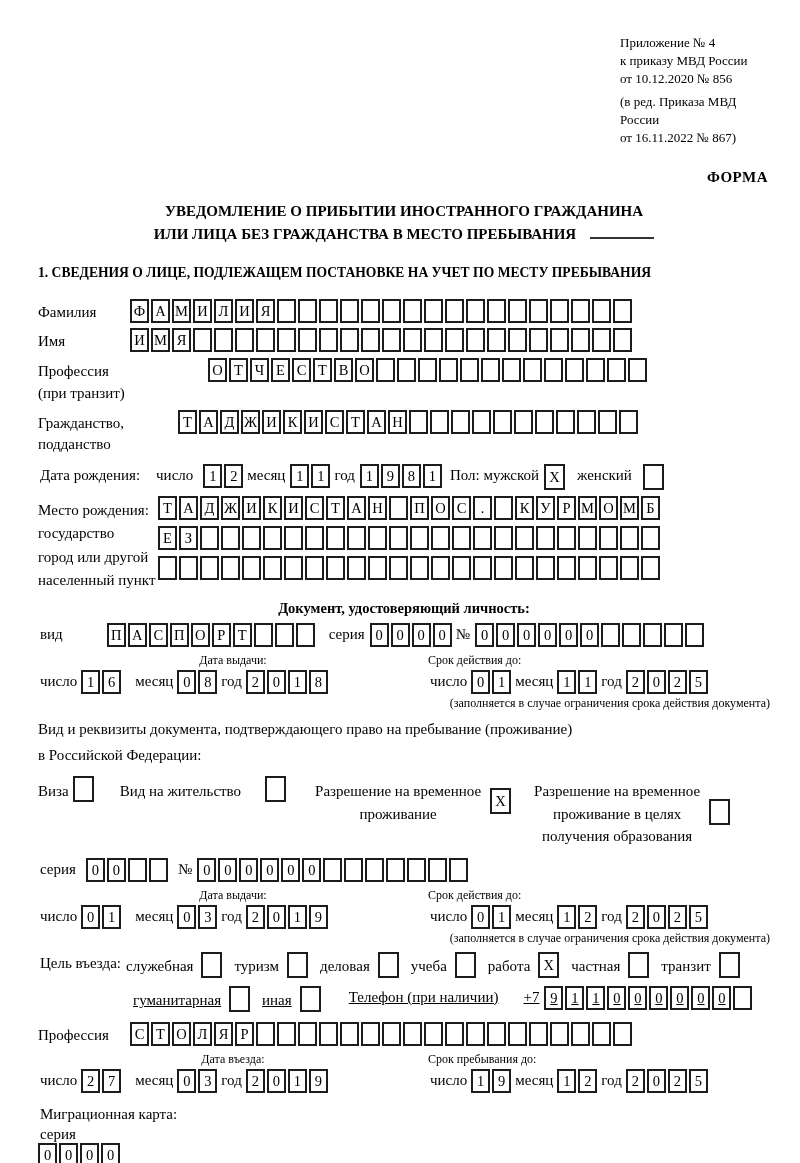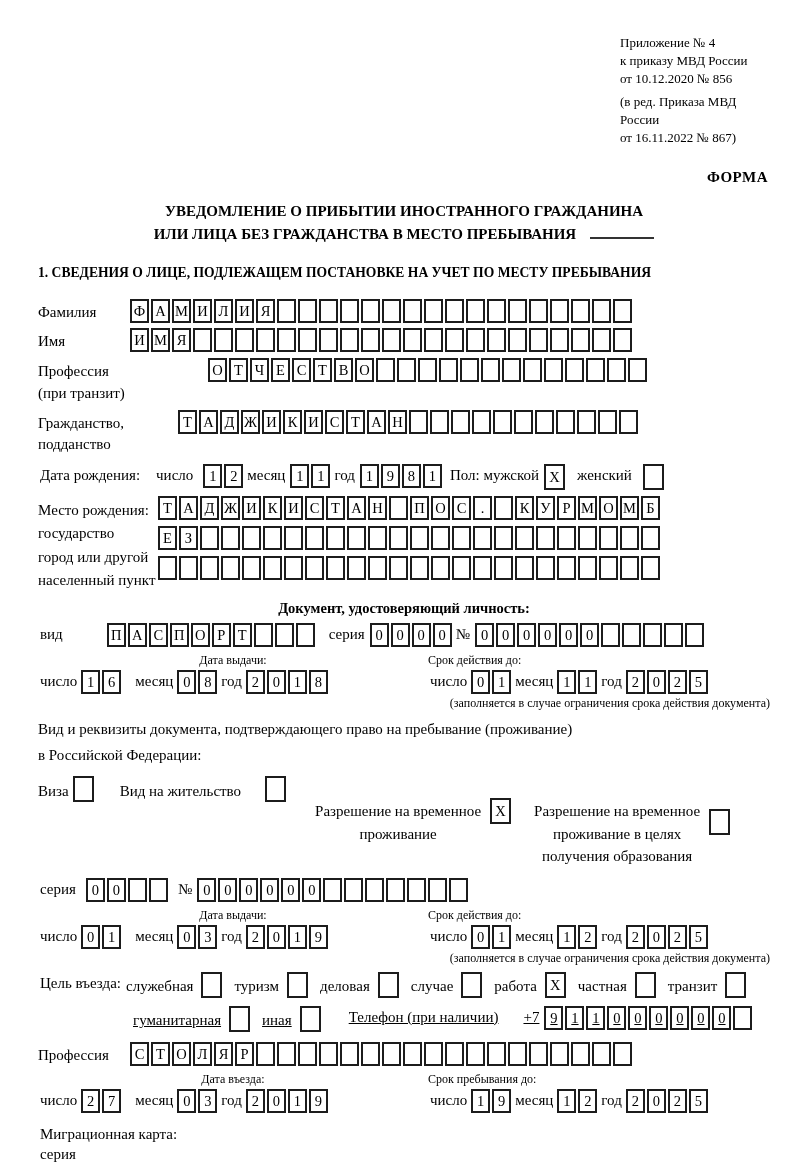--- a/index.html
+++ b/index.html
@@ -45,21 +45,21 @@
   .dgroup .inlbl { margin-right:4px; }
   .dg-left { width:390px; }
   .note-right { text-align:right; font-size:12px; margin:2px 0 6px 0; }
 
   .intro { line-height:1.7; margin-top:4px; }
 
   
   .optrow { display:flex; align-items:flex-start; margin-top:8px; }
   .opt { display:flex; align-items:center; margin-right:10px; }
   .opt .olbl { padding-top:4px; margin-right:8px; }
-  .opt .multiline { width:168px; text-align:center; line-height:1.5;margin-top:20px; }
+  .opt .multiline { width:168px; text-align:center; line-height:1.5; }
   .centered-head { text-align:center; font-weight:bold; font-size:14.5px; margin:8px 0 6px 0; }
 </style>
 </head>
 <body>
 
 <div class="page">
 
   <div class="appendix">
     <div>Приложение № 4</div>
     <div>к приказу МВД России</div>
@@ -522,21 +522,21 @@
           <span class="cell"></span>
         </span>
       </span>
     <span class="opt">
         <span class="olbl">деловая</span>
         <span class="boxes checkbox">
           <span class="cell"></span>
         </span>
       </span>
     <span class="opt">
-        <span class="olbl">случае</span>
+        <span class="olbl">учеба</span>
         <span class="boxes checkbox">
           <span class="cell"></span>
         </span>
       </span>
     <span class="opt">
         <span class="olbl">работа</span>
         <span class="boxes checkbox">
           <span class="cell">X</span>
         </span>
       </span>

